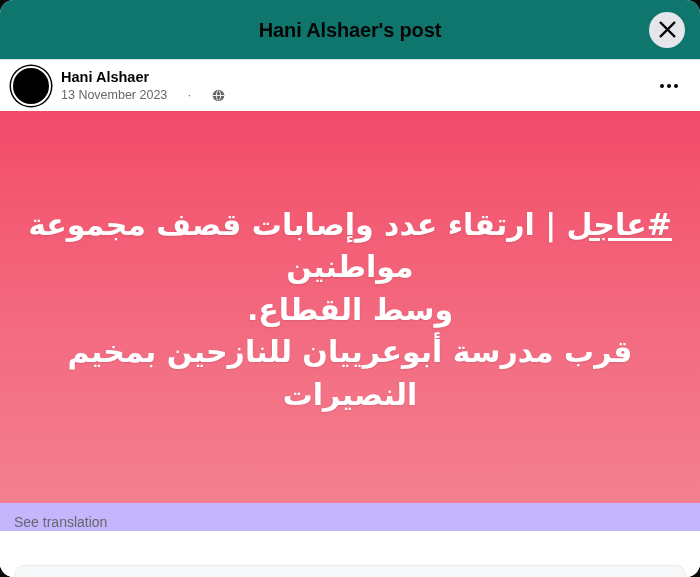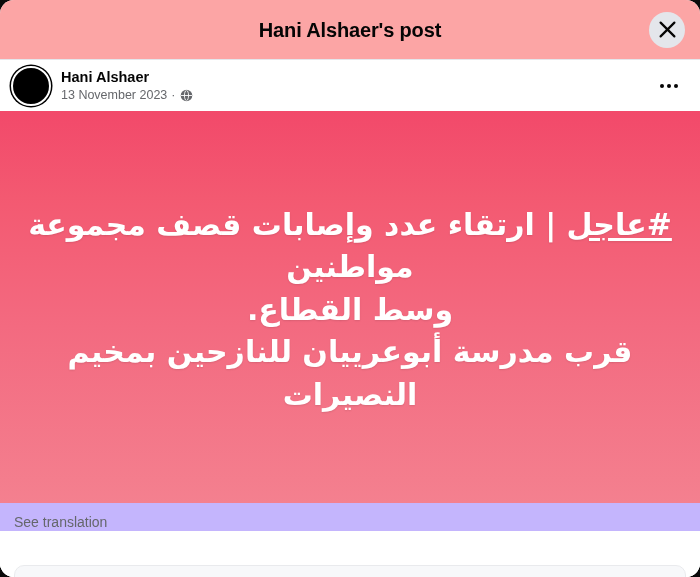--- a/index.html
+++ b/index.html
@@ -28,21 +28,21 @@
 
   
   .modal-header {
     position: relative;
     flex: 0 0 auto;
     height: 59px;
     border-bottom: 1px solid #e4e6eb;
     display: flex;
     align-items: center;
     justify-content: center;
-    background: #fca5a5;
+    background: #0f766e;
   }
   .modal-title {
     font-size: 20px;
     font-weight: bold;
     color: #050505;
     letter-spacing: -0.15px;
     line-height: 1;
   }
   .close-button {
     position: absolute;
@@ -100,21 +100,21 @@
   .author-name {
     font-size: 14.5px;
     font-weight: bold;
     color: #050505;
     line-height: 1.28;
     white-space: nowrap;
   }
   .post-meta-line {
     display: flex;
     align-items: center;
-    gap: 4px;
+    gap: 20px;
     font-size: 12.5px;
     color: #65676b;
     line-height: 1.3;
     margin-top: 1px;
   }
   .meta-dot { color: #65676b; font-size: 12.5px; }
   .globe-icon { display: inline-flex; align-items: center; }
 
   .more-button {
     flex: 0 0 auto;

